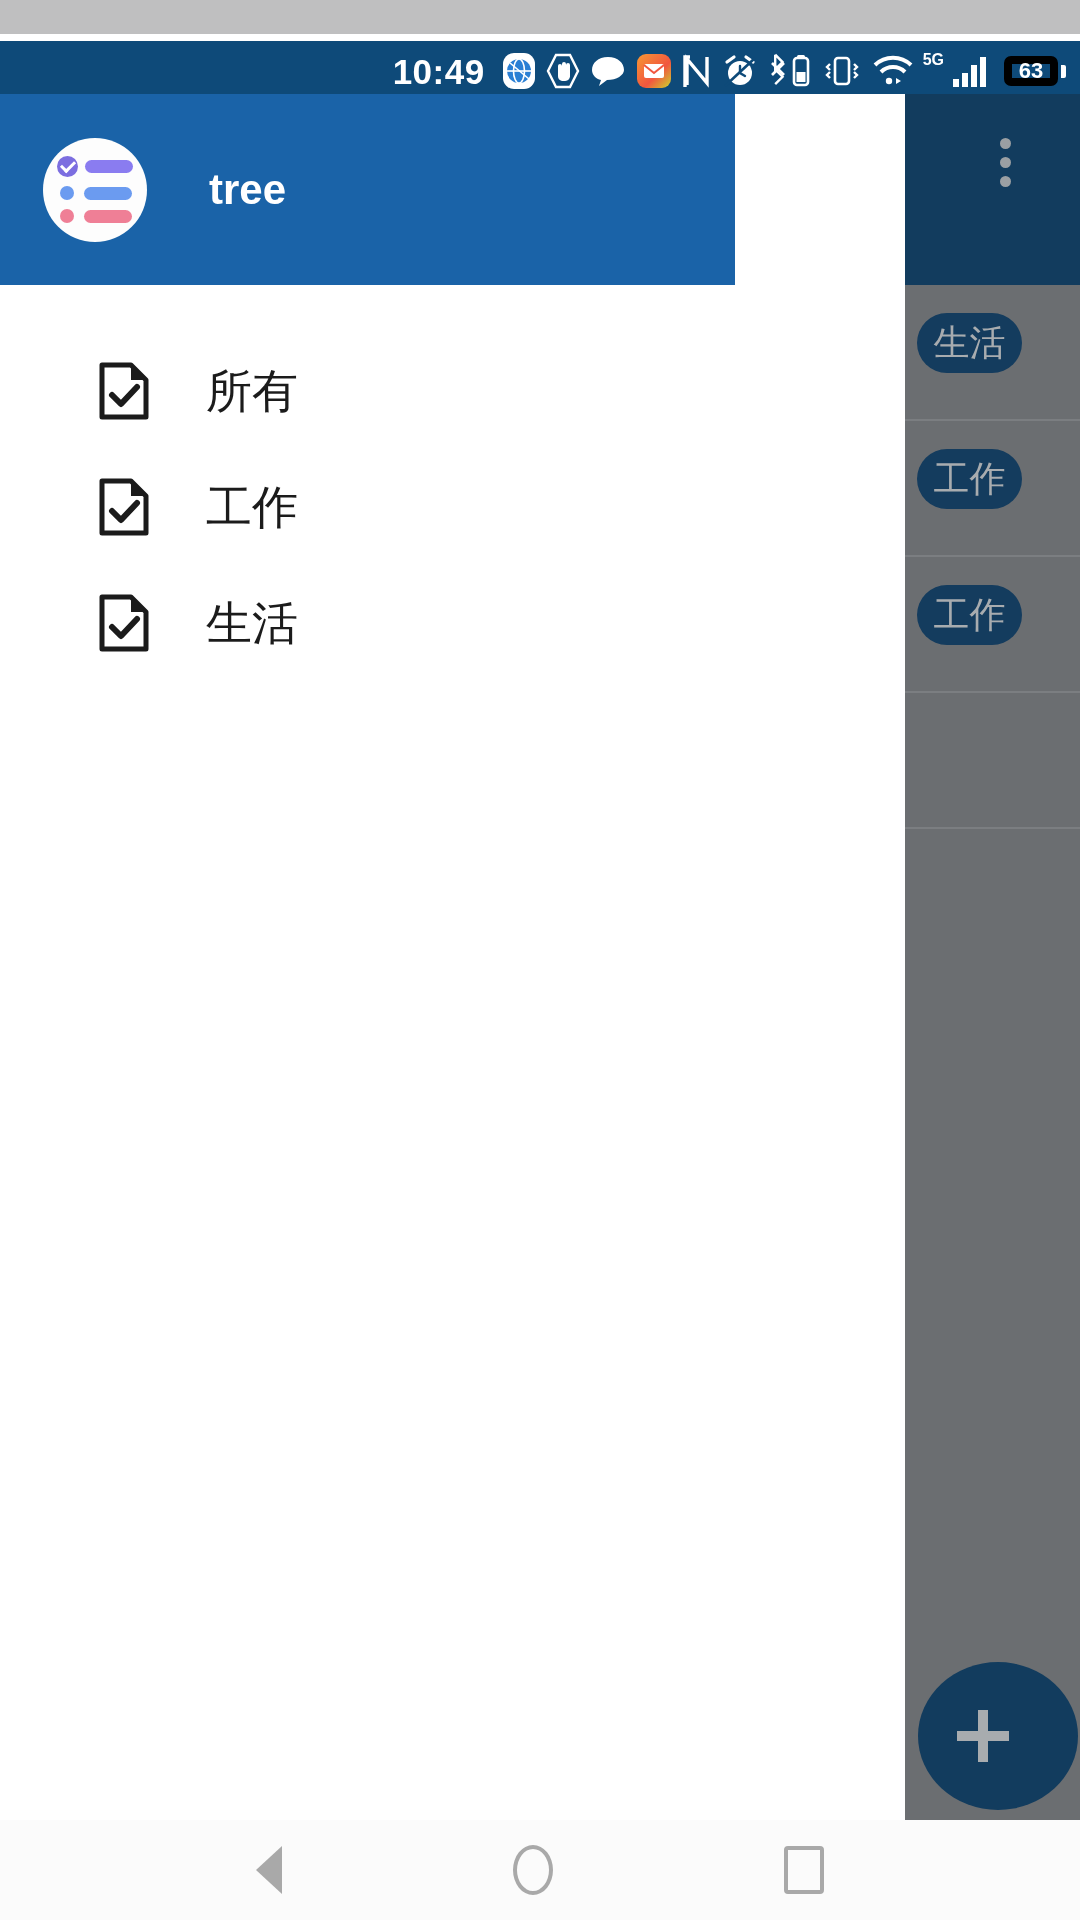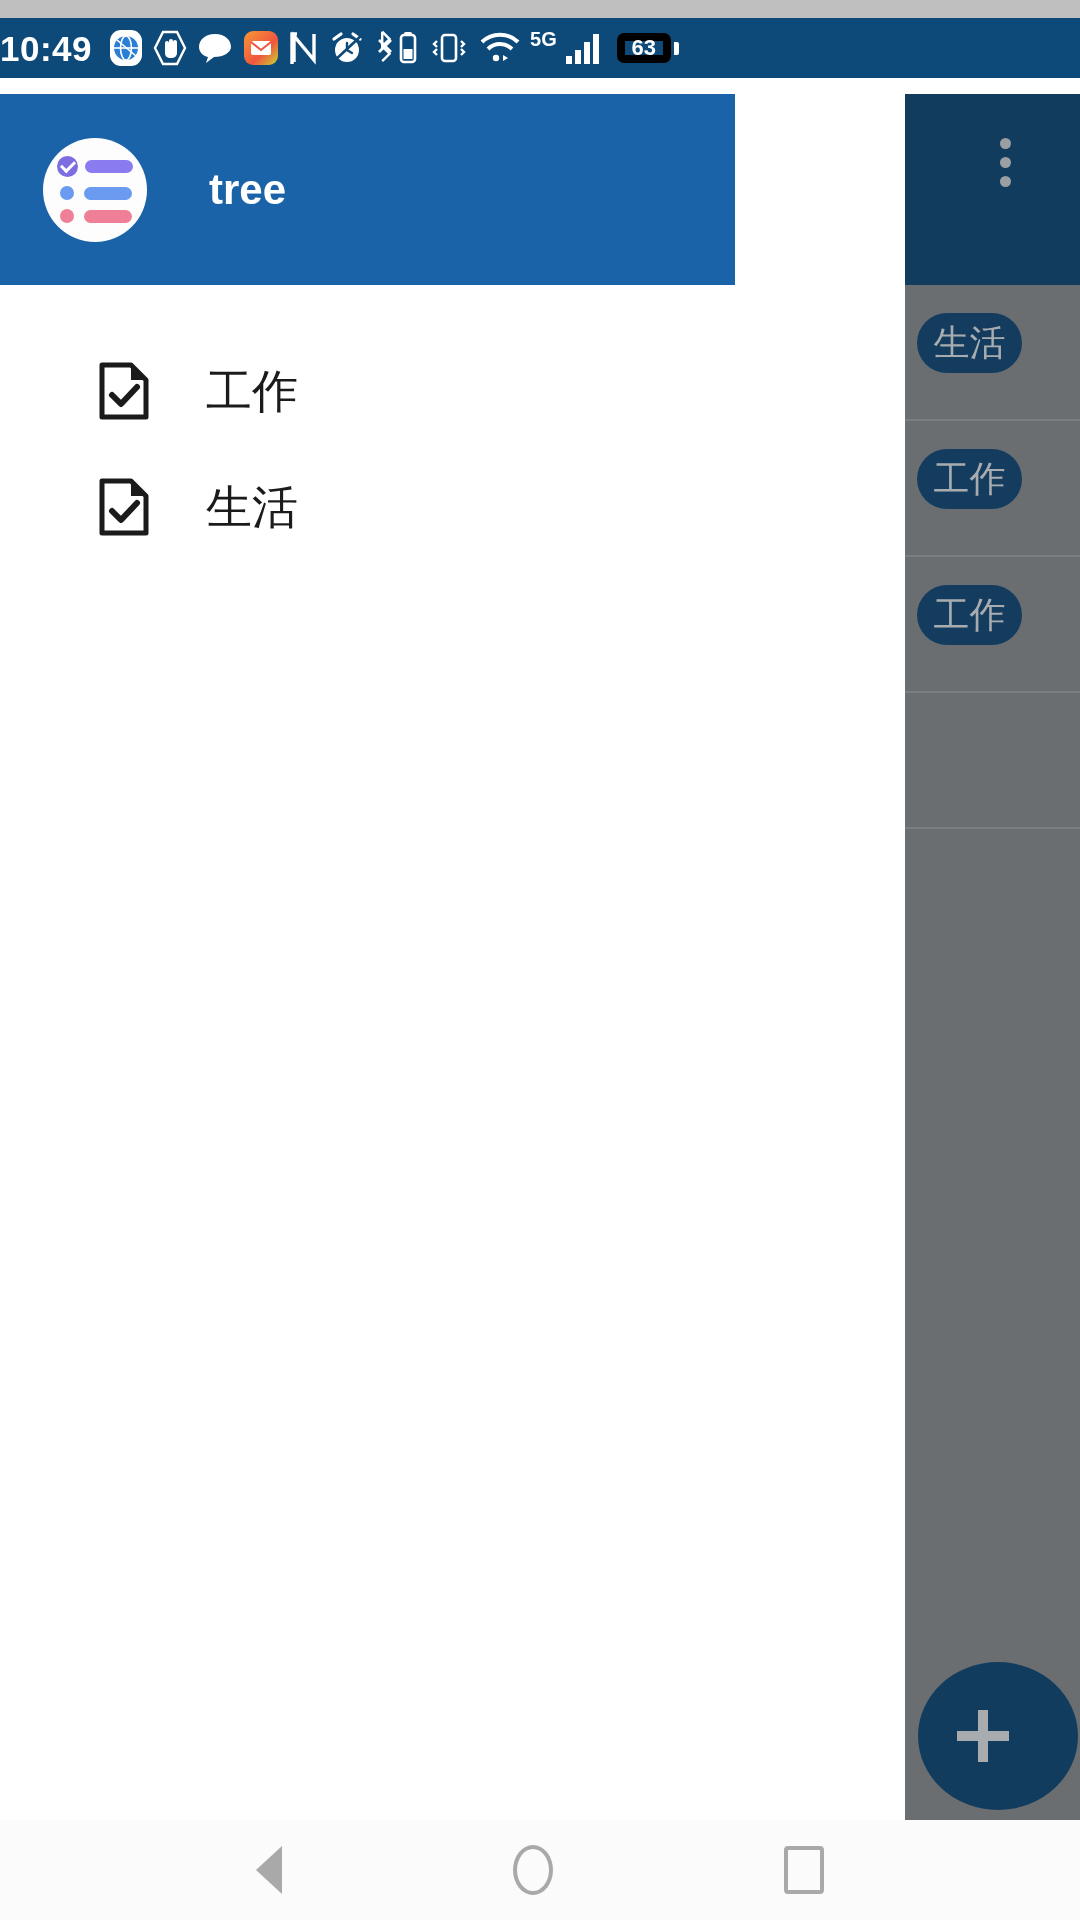--- a/index.html
+++ b/index.html
@@ -20,46 +20,47 @@
   .top-strip {
     position: absolute;
     left: 0; top: 0;
     width: 1080px; height: 34px;
     background: #bfbfc0;
   }
 
   
   .statusbar {
     position: absolute;
-    left: 0; top: 18px;
+    left: 0; top: 41px;
     width: 1080px; height: 60px;
     background: #0e4a79;
     display: flex;
     align-items: center;
+    justify-content: flex-end;
     padding-right: 14px;
     box-sizing: border-box;
   }
   .sb-time {
     color: #ffffff;
     font-size: 35px;
     font-weight: bold;
     letter-spacing: 0.5px;
     margin-right: 12px;
     line-height: 1;
   }
   .sb-icon {
     display: inline-flex;
     align-items: center;
     justify-content: center;
     margin: 0 5px;
     height: 40px;
   }
   .sb-5g {
     color: #ffffff;
-    font-size: 20px;
+    font-size: 16px;
     font-weight: bold;
     align-self: flex-start;
     margin-top: 10px;
     margin-left: 4px;
     margin-right: 2px;
   }
   .sb-batt {
     display: inline-flex;
     align-items: center;
     margin-left: 8px;
@@ -465,20 +466,30 @@
             <span class="lr-mark c3"></span>
             <span class="lr-bar b3"></span>
           </div>
         </div>
       </div>
       <div class="app-title">tree</div>
     </div>
 
     <div class="menu">
 
+      <div class="menu-item">
+        <span class="doc-icon">
+          <svg width="52" height="58" viewBox="0 0 52 58">
+            <path d="M4 3 L33 3 L48 18 L48 55 L4 55 Z" fill="none" stroke="#1b1b1b" stroke-width="5" stroke-linejoin="round"></path>
+            <path d="M33 3 L33 18 L48 18 Z" fill="#1b1b1b"></path>
+            <path d="M14 33 L23 42 L39 25" fill="none" stroke="#1b1b1b" stroke-width="6" stroke-linecap="round" stroke-linejoin="round"></path>
+          </svg>
+        </span>
+        <span class="menu-label">所有</span>
+      </div>
 
       <div class="menu-item">
         <span class="doc-icon">
           <svg width="52" height="58" viewBox="0 0 52 58">
             <path d="M4 3 L33 3 L48 18 L48 55 L4 55 Z" fill="none" stroke="#1b1b1b" stroke-width="5" stroke-linejoin="round"></path>
             <path d="M33 3 L33 18 L48 18 Z" fill="#1b1b1b"></path>
             <path d="M14 33 L23 42 L39 25" fill="none" stroke="#1b1b1b" stroke-width="6" stroke-linecap="round" stroke-linejoin="round"></path>
           </svg>
         </span>
         <span class="menu-label">工作</span>

